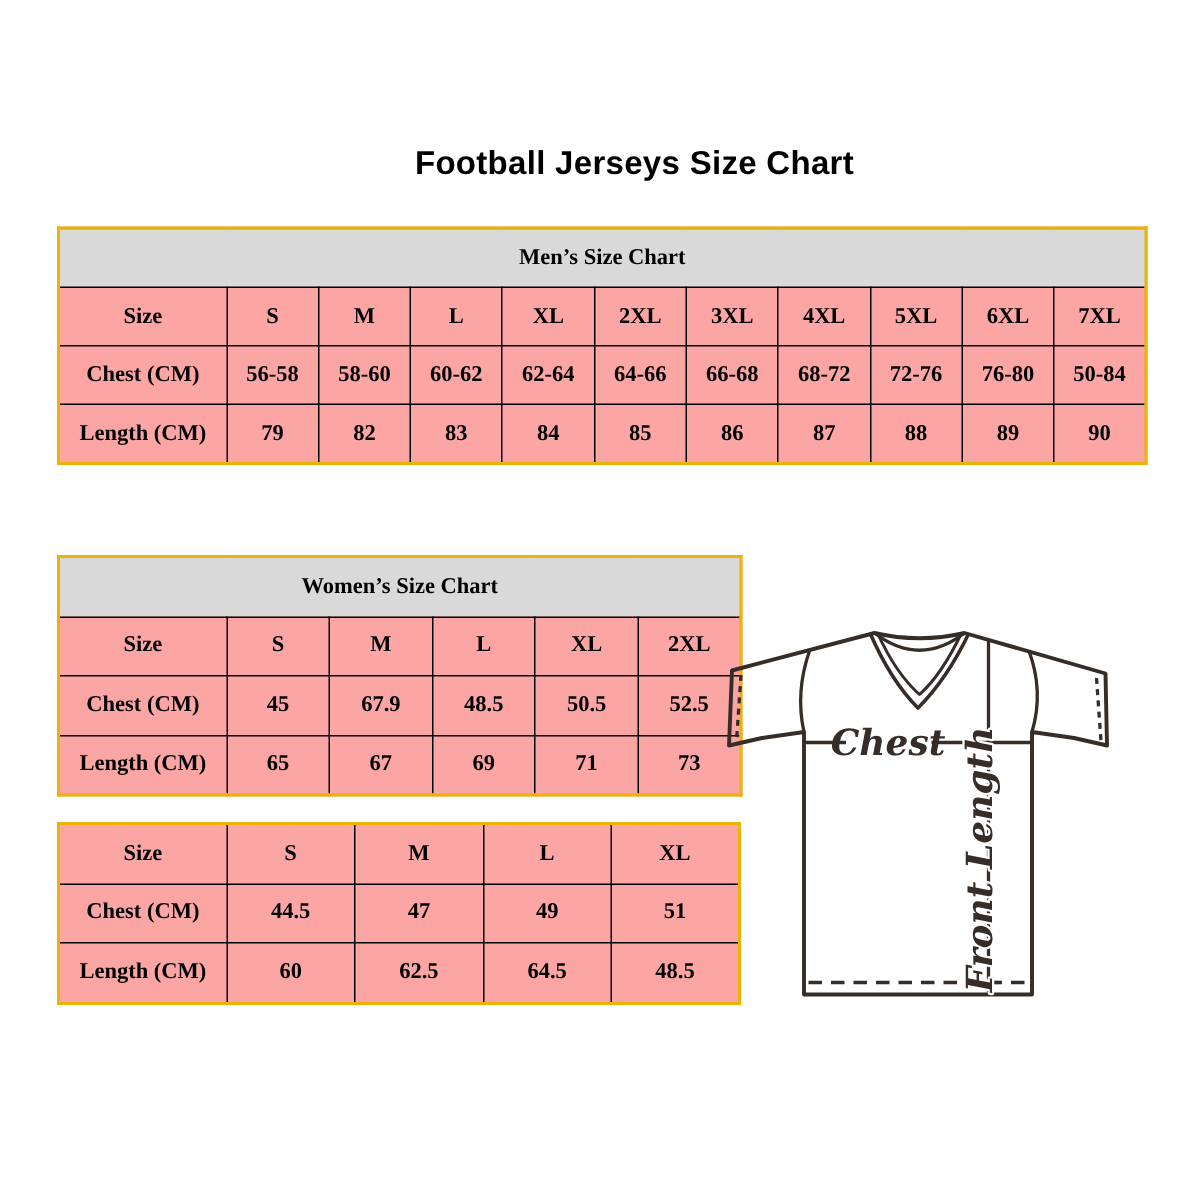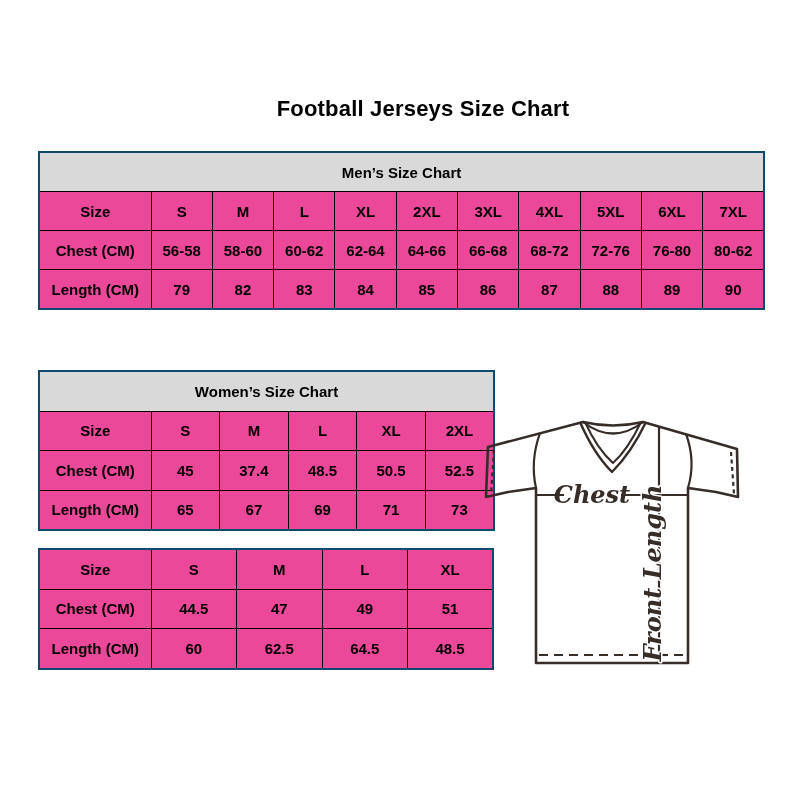--- a/index.html
+++ b/index.html
@@ -6,21 +6,21 @@
   .page{
     position:relative;width:800px;height:800px;background:#ffffff;
     font-family:"Liberation Sans",sans-serif;color:#000;overflow:hidden;
   }
   .page-title{
     position:absolute;top:96px;left:0;width:780px;text-align:center;
     font-size:22px;font-weight:bold;letter-spacing:.2px;padding-left:33px;
   }
   table.size-table{
     position:absolute;border-collapse:collapse;table-layout:fixed;
-    border:2px solid #0c4a6e;background:#ec4899;
+    border:2px solid #eab308;background:#fca5a5;font-family:Liberation Serif, serif;
   }
   table.size-table td{
     border:1.5px solid #000;text-align:center;vertical-align:middle;
     font-weight:bold;font-size:15px;padding:0;overflow:hidden;white-space:nowrap;
   }
   td.title-cell{
     background:#d9d9d9;font-size:17px;height:37px;
   }
   table.mens{left:38px;top:151px;width:725px;}
   table.mens td{height:38px;}
@@ -64,21 +64,21 @@
       <td>Chest (CM)</td>
       <td>56-58</td>
       <td>58-60</td>
       <td>60-62</td>
       <td>62-64</td>
       <td>64-66</td>
       <td>66-68</td>
       <td>68-72</td>
       <td>72-76</td>
       <td>76-80</td>
-      <td>80-62</td>
+      <td>50-84</td>
     </tr>
     <tr>
       <td>Length (CM)</td>
       <td>79</td>
       <td>82</td>
       <td>83</td>
       <td>84</td>
       <td>85</td>
       <td>86</td>
       <td>87</td>
@@ -102,21 +102,21 @@
       <td>Size</td>
       <td>S</td>
       <td>M</td>
       <td>L</td>
       <td>XL</td>
       <td>2XL</td>
     </tr>
     <tr>
       <td>Chest (CM)</td>
       <td>45</td>
-      <td>37.4</td>
+      <td>67.9</td>
       <td>48.5</td>
       <td>50.5</td>
       <td>52.5</td>
     </tr>
     <tr>
       <td>Length (CM)</td>
       <td>65</td>
       <td>67</td>
       <td>69</td>
       <td>71</td>

